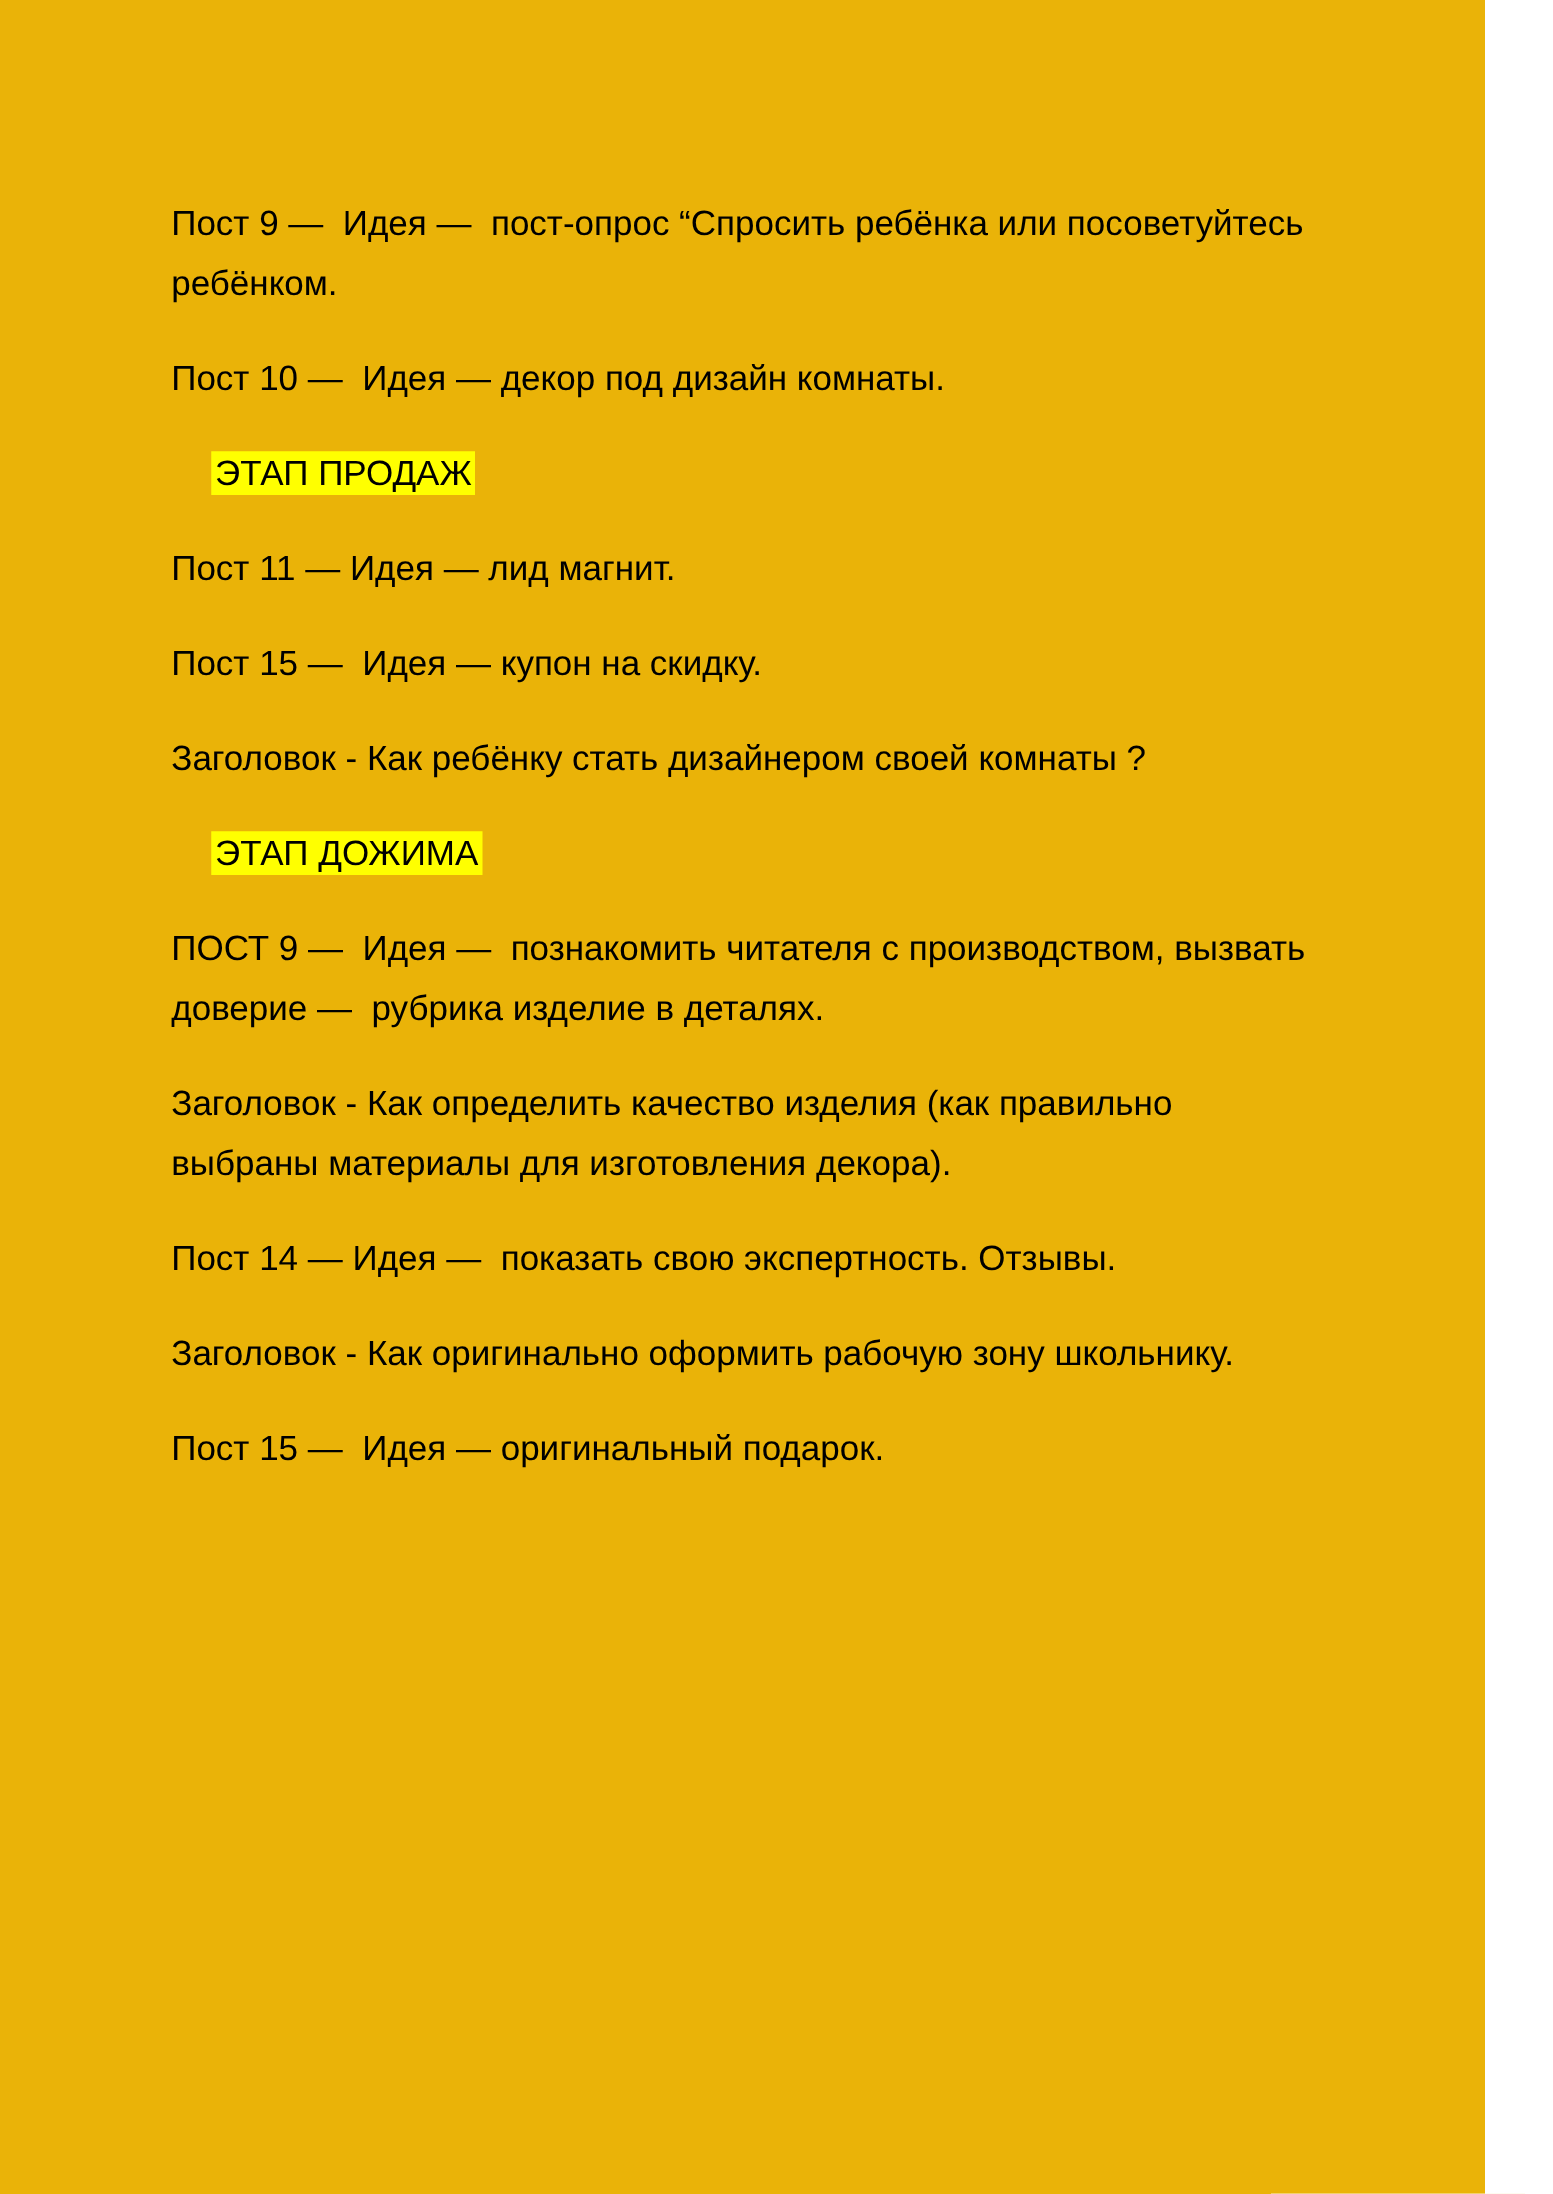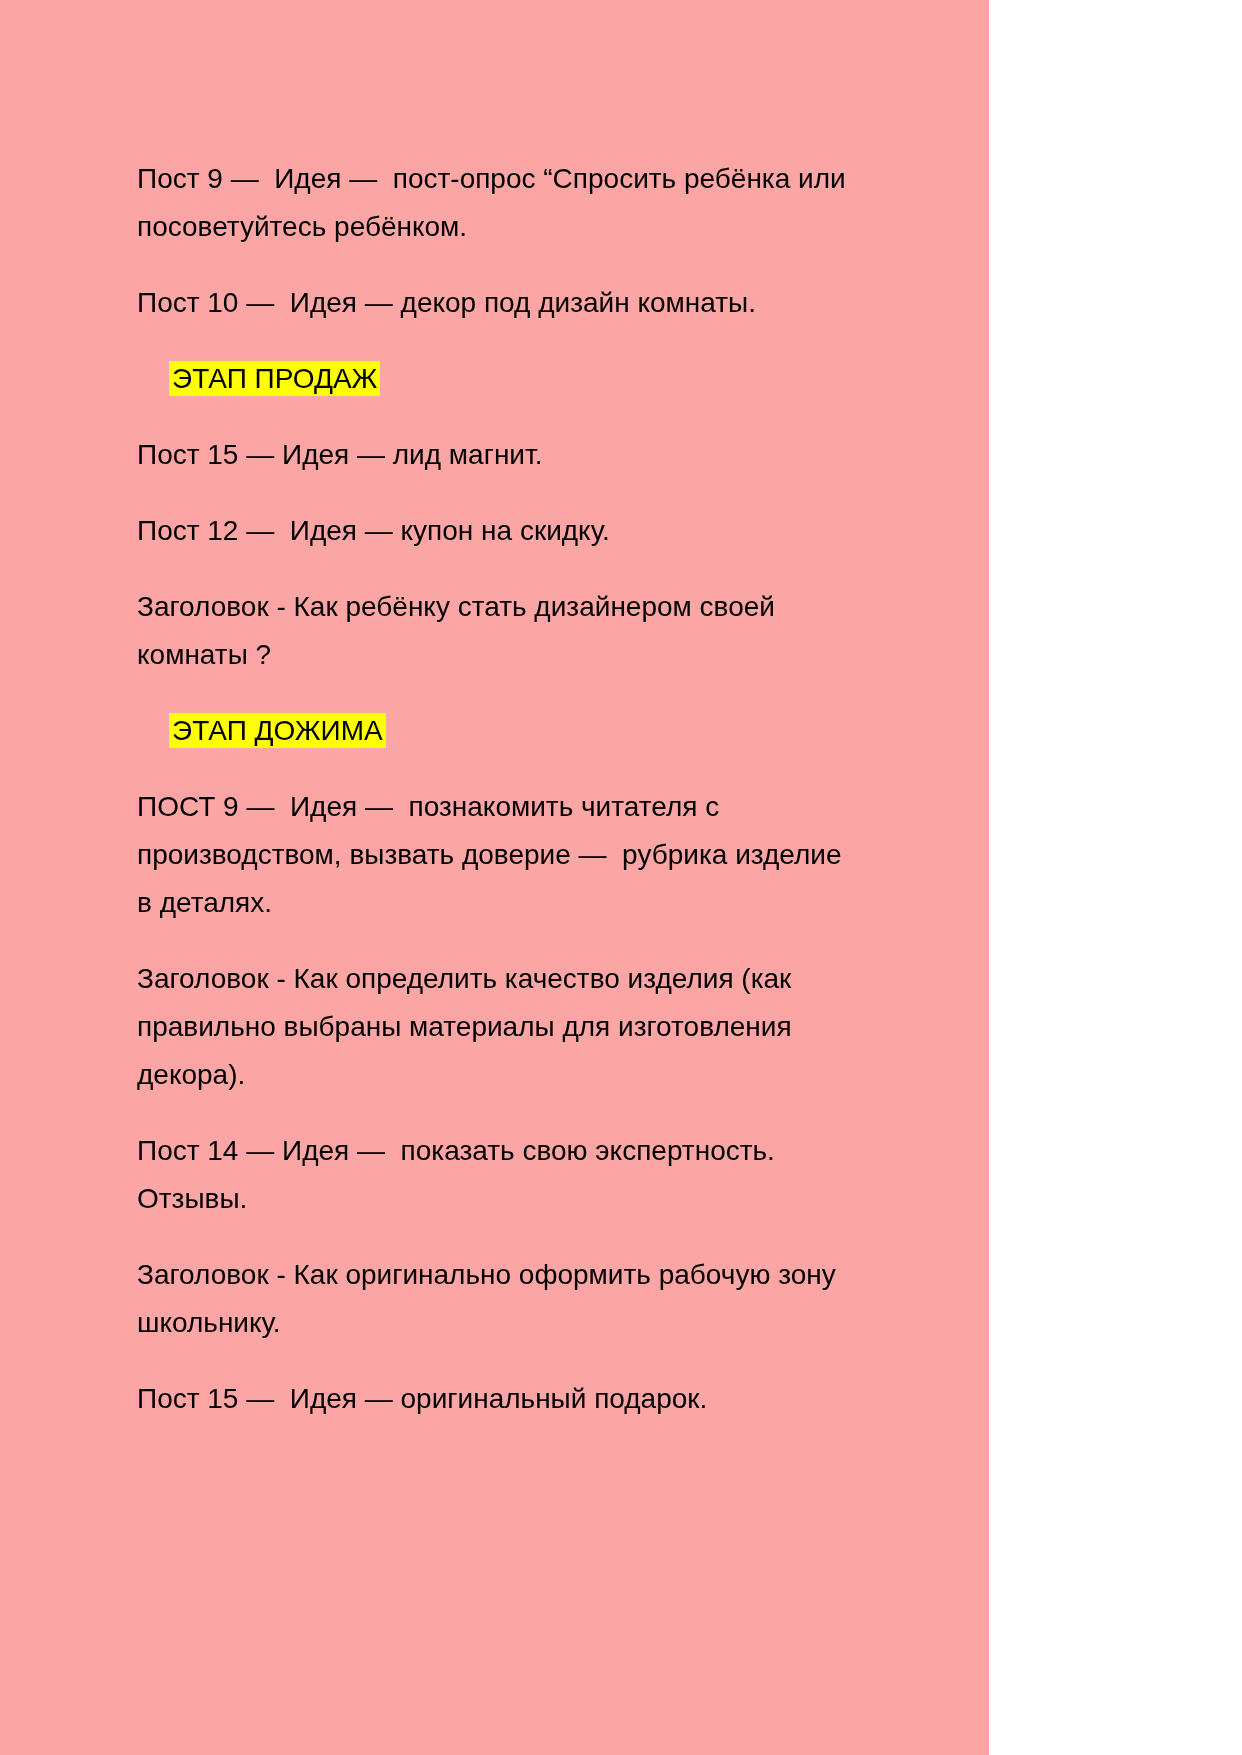--- a/index.html
+++ b/index.html
@@ -9,24 +9,24 @@
   }
   body {
     width: 1242px;
     height: 1755px;
     font-family: "Liberation Sans", sans-serif;
     color: #000000;
     overflow: hidden;
   }
   .page {
     box-sizing: border-box;
-    width: 989px;
+    width: 1188px;
     height: 1755px;
     padding: 155px 135px 0 137px;
-    background: #fca5a5;
+    background: #eab308;
   }
   .para {
     margin: 0 0 28px 0;
     max-width: 970px;
     font-size: 28px;
     line-height: 48px;
     font-weight: 400;
     color: #000000;
     white-space: pre-wrap;
   }
@@ -53,24 +53,24 @@
 <div class="page">
 
   <p class="para">Пост 9 —  Идея —  пост-опрос “Спросить ребёнка или посоветуйтесь ребёнком.</p>
 
 
   <p class="para">Пост 10 —  Идея — декор под дизайн комнаты.</p>
 
 
   <p class="heading-para"><mark class="hl">ЭТАП ПРОДАЖ</mark></p>
 
-  <p class="para">Пост 15 — Идея — лид магнит.</p>
+  <p class="para">Пост 11 — Идея — лид магнит.</p>
 
 
-  <p class="para">Пост 12 —  Идея — купон на скидку.</p>
+  <p class="para">Пост 15 —  Идея — купон на скидку.</p>
 
   <p class="para">Заголовок - Как ребёнку стать дизайнером своей комнаты ?</p>
 
   <p class="heading-para extra-gap"><mark class="hl">ЭТАП ДОЖИМА</mark></p>
 
   <p class="para">ПОСТ 9 —  Идея —  познакомить читателя с производством, вызвать доверие —  рубрика изделие в деталях.</p>
 
   <p class="para">Заголовок - Как определить качество изделия (как правильно выбраны материалы для изготовления декора).</p>
 
   <p class="para">Пост 14 — Идея —  показать свою экспертность. Отзывы.</p>

